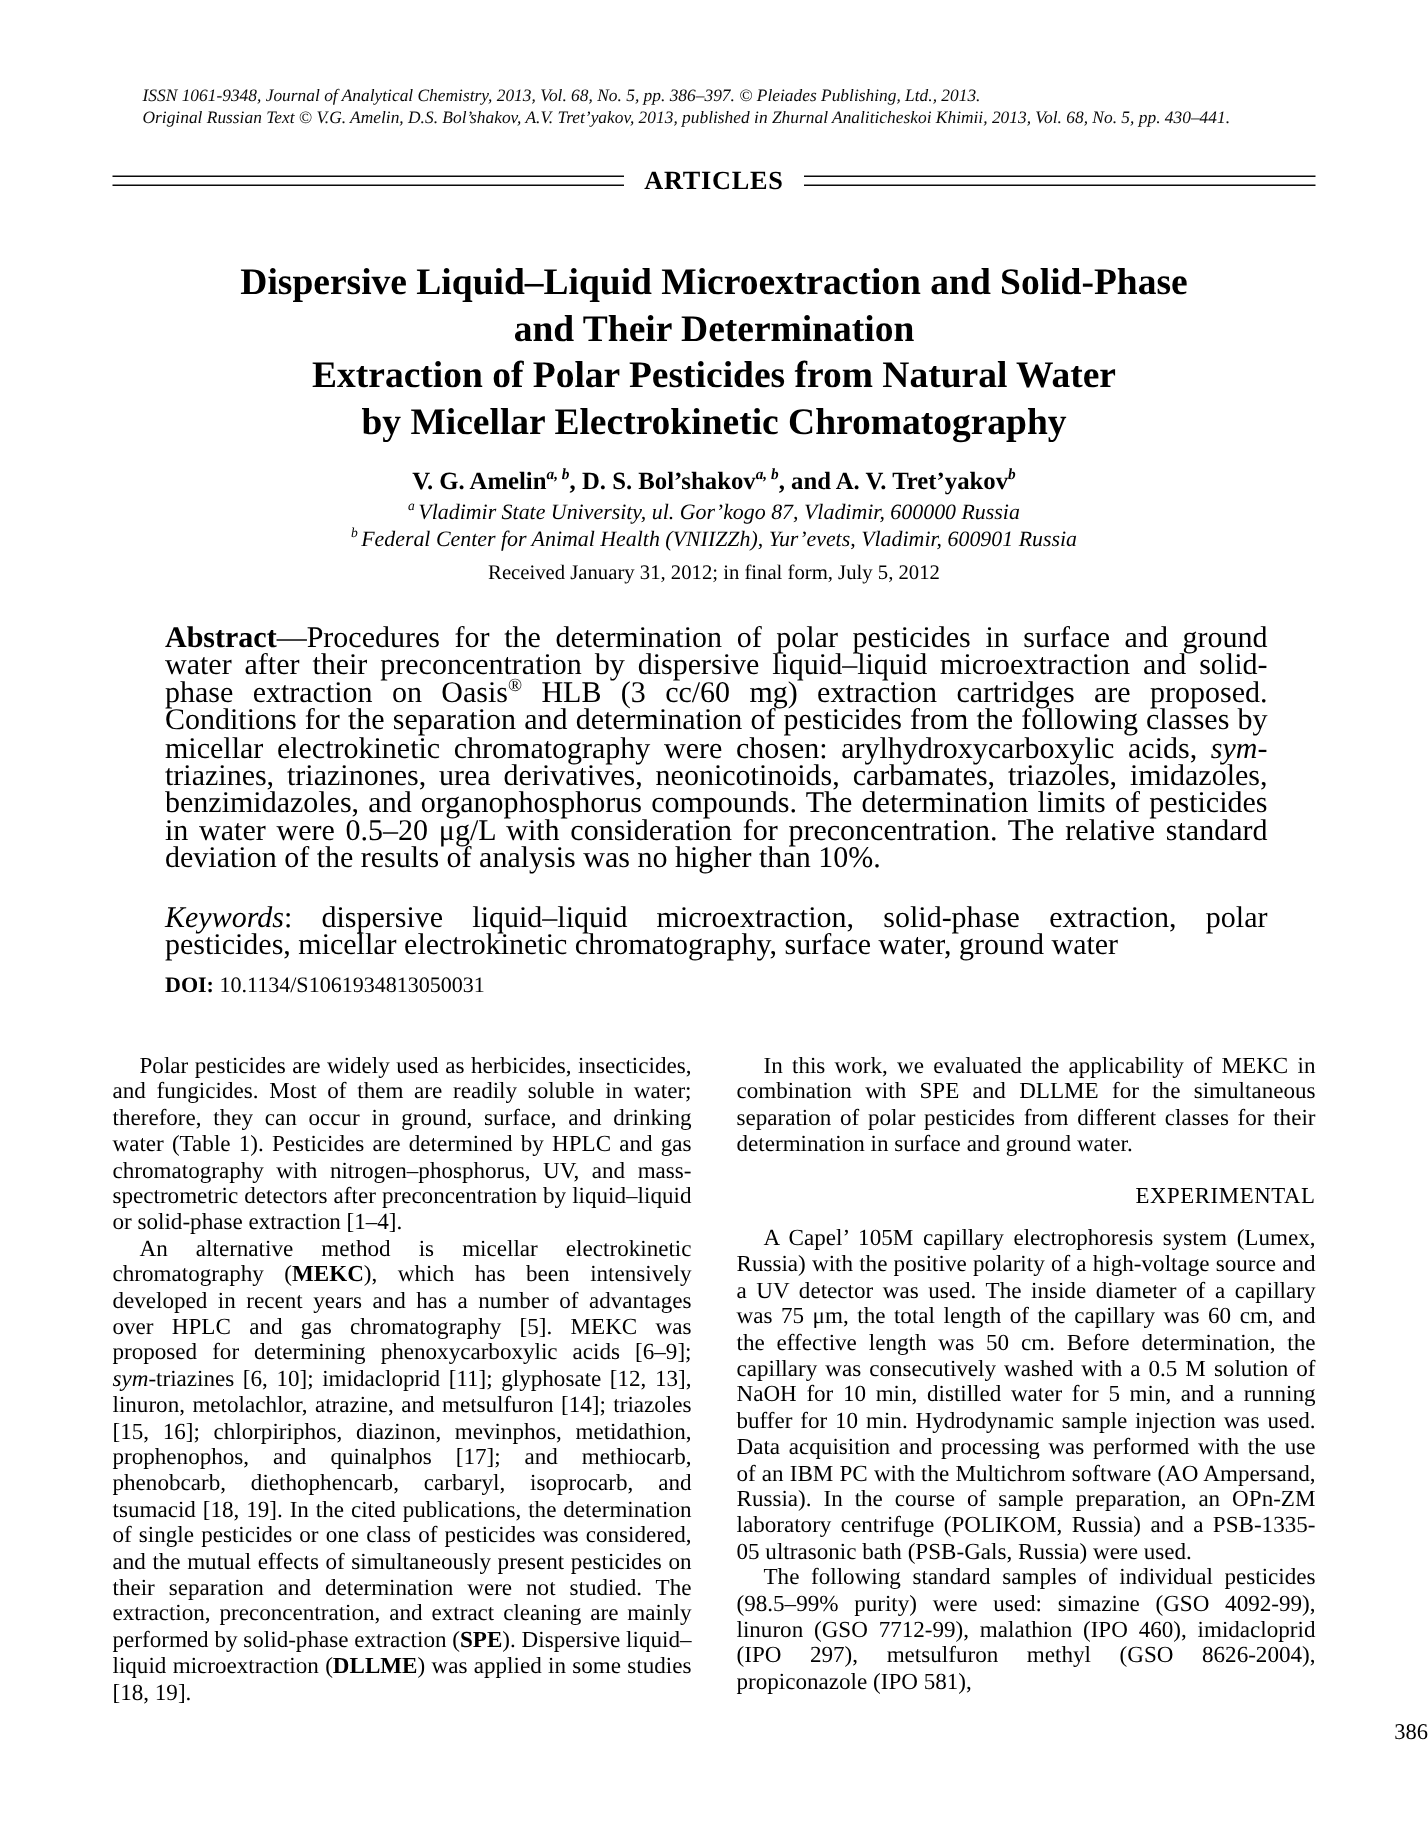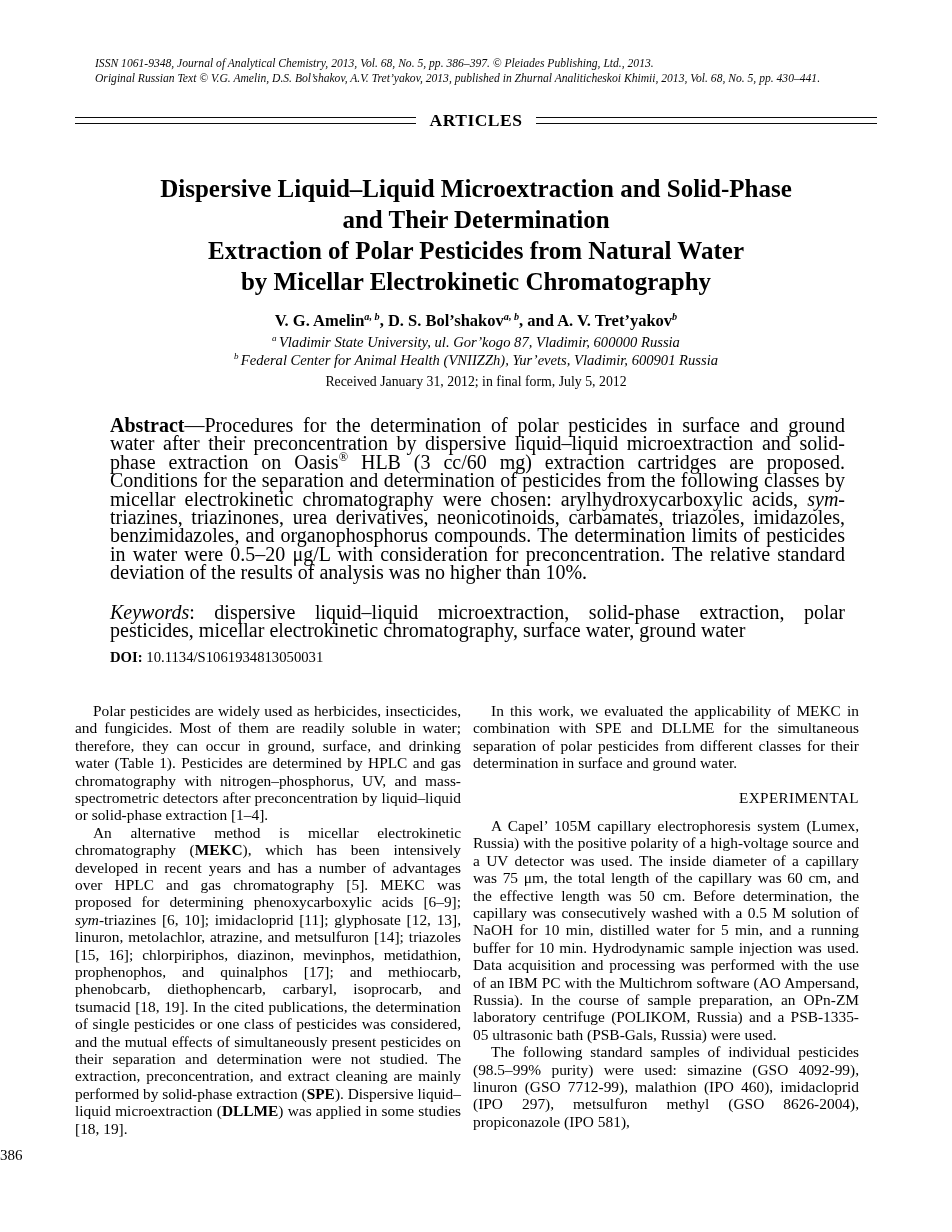--- a/index.html
+++ b/index.html
@@ -25,31 +25,31 @@
   .authors{margin-top:13px;text-align:center;font-weight:bold;font-size:16.5px;line-height:21px;}
   .affil{text-align:center;font-style:italic;font-size:14.6px;line-height:17.5px;}
   .affil-wrap{margin-top:3px;}
   .received{margin-top:4px;text-align:center;font-size:13.8px;line-height:17px;}
   
   .abstract-wrap{margin:26px 32px 0 35px;}
   .abstract,.keywords{font-size:20px;line-height:18.4px;text-align:justify;}
   .keywords{margin-top:21px;}
   .doi{margin-top:9px;font-size:14.7px;line-height:18.4px;}
   
-  .columns{display:flex;gap:12px;margin-top:35px;}
+  .columns{display:flex;gap:30px;margin-top:35px;}
   .col{width:386px;font-size:15.4px;line-height:17.4px;text-align:justify;}
   .col p{margin:0;text-indent:18px;}
   .col p + p{margin-top:0;}
   .sec-heading{text-align:right;font-size:15.2px;letter-spacing:0.4px;margin:17px 0 11px 0;text-indent:0;}
   
   .st-b{font-weight:bold;}
   .st-i{font-style:italic;}
   .st-sup{vertical-align:super;font-size:0.62em;line-height:0;}
   
-  .pagenum{position:absolute;left:0;bottom:68px;width:100%;text-align:left;font-size:15px;}
+  .pagenum{position:absolute;left:0;bottom:68px;width:100%;text-align:right;font-size:15px;}
 </style>
 </head>
 <body>
 
 <div class="page">
 
   <div class="jheader">
     <div>ISSN 1061-9348, Journal of Analytical Chemistry, 2013, Vol. 68, No. 5, pp. 386–397. © Pleiades Publishing, Ltd., 2013.</div>
     <div>Original Russian Text © V.G. Amelin, D.S. Bol’shakov, A.V. Tret’yakov, 2013, published in Zhurnal Analiticheskoi Khimii, 2013, Vol. 68, No. 5, pp. 430–441.</div>
   </div>

